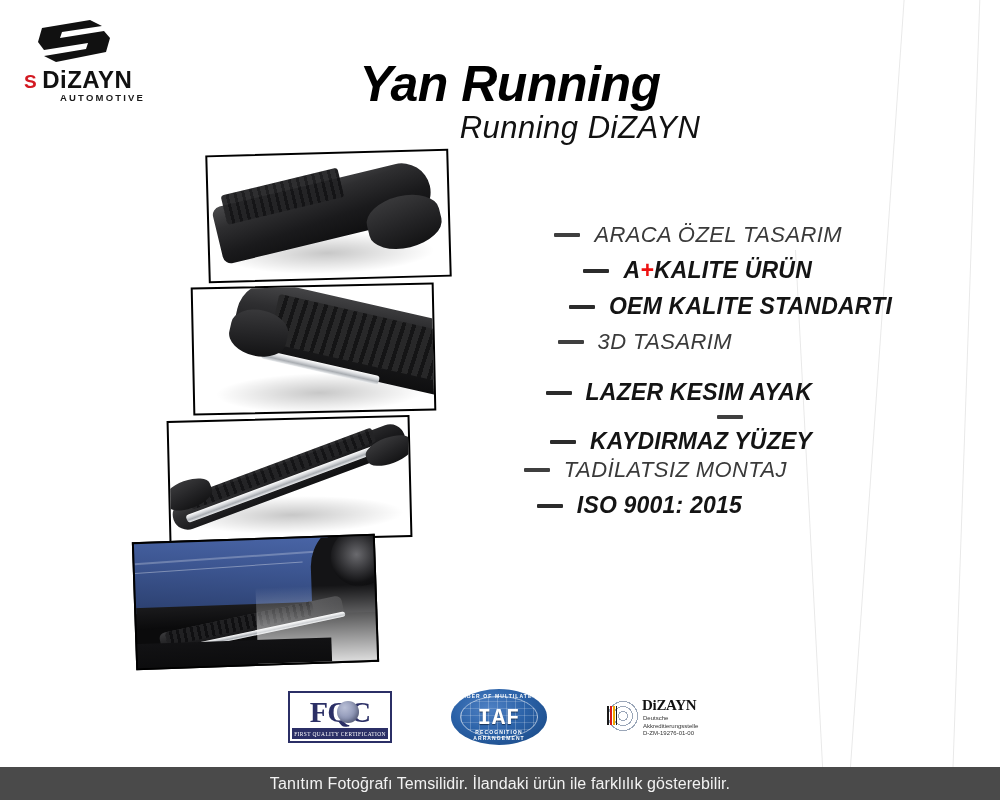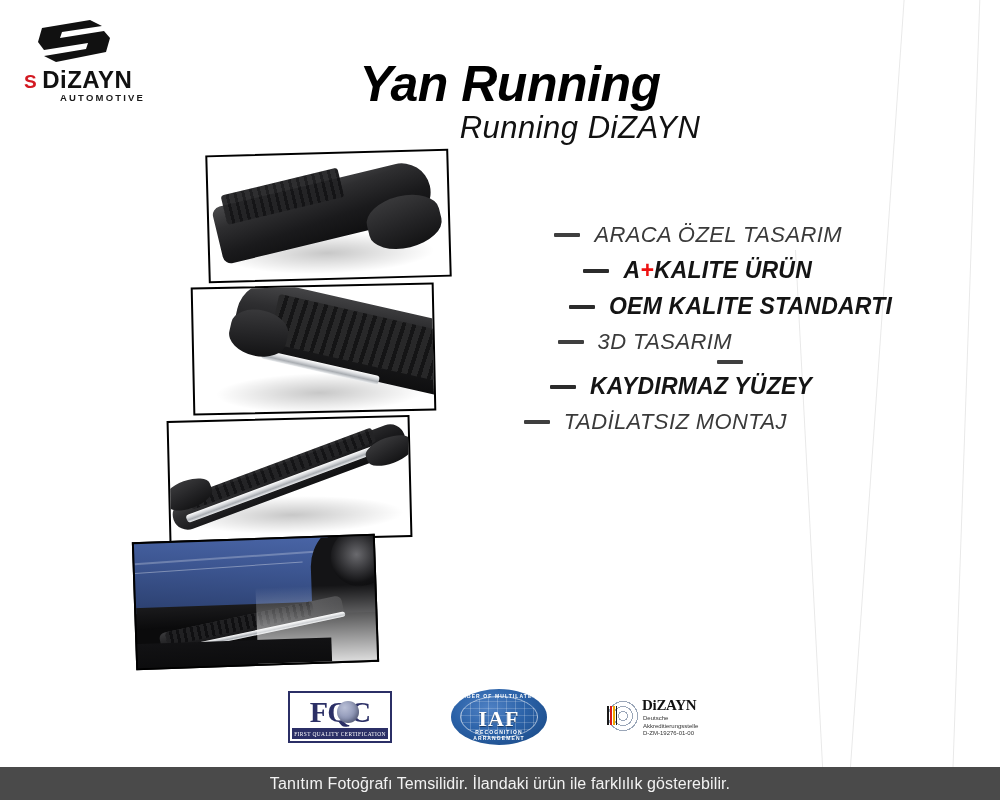--- a/index.html
+++ b/index.html
@@ -118,21 +118,21 @@
   
   .iaf { width:96px; height:56px; border-radius:50%;
          background:radial-gradient(ellipse at 40% 35%,#4f81c4 0%,#2b62a8 45%,#16447e 100%);
          position:relative; overflow:hidden; }
   .iaf-grid { position:absolute; inset:7px 9px; border-radius:50%;
               background:
                 repeating-linear-gradient(90deg,rgba(255,255,255,.22) 0 1px,transparent 1px 9px),
                 repeating-linear-gradient(0deg,rgba(255,255,255,.18) 0 1px,transparent 1px 7px);
               border:1px solid rgba(255,255,255,.55); }
   .iaf-core { position:absolute; left:0; right:0; top:17px; text-align:center;
-              font-family:Liberation Serif, serif; font-size:22px; font-weight:bold; color:#fff;
+              font-family:Liberation Mono, monospace; font-size:22px; font-weight:bold; color:#fff;
               letter-spacing:1px; text-shadow:0 1px 1px rgba(0,0,0,.5); }
   .iaf-top, .iaf-bot { position:absolute; left:0; right:0; text-align:center; color:#fff;
                        font-size:5px; letter-spacing:1.1px; font-weight:bold; }
   .iaf-top { top:4px; } .iaf-bot { bottom:4px; }
 
   
   .dakks { width:112px; height:48px; position:relative; }
   .dk-waves { position:absolute; left:0; top:6px; width:34px; height:34px; border-radius:50%;
               background:
                 radial-gradient(circle at 50% 50%, transparent 0 4px, #9aa6b8 4px 5px, transparent 5px 9px,
@@ -252,40 +252,48 @@
     <div class="feat strong" style="margin:0 0 9px 0; padding-right:88px;">
       <span class="dash"></span>
       <span class="txt"><span>A</span><span class="plus">+</span><span>KALITE ÜRÜN</span></span>
     </div>
 
     <div class="feat strong" style="margin:0 0 9px 0; padding-right:8px;">
       <span class="dash"></span>
       <span class="txt">OEM KALITE STANDARTI</span>
     </div>
 
-    <div class="feat light" style="margin:0 0 5px 0; padding-right:168px;">
+    <div class="feat light" style="margin:0 0 24px 0; padding-right:168px;">
       <span class="dash"></span>
       <span class="txt">3D TASARIM</span>
     </div>
 
+    <div class="feat strong" style="margin:0 0 9px 0; padding-right:88px;">
+      <span class="dash"></span>
+      <span class="txt">LAZER KESIM AYAK</span>
+    </div>
 
     <div class="feat light" style="margin:0 0 9px 0; padding-right:143px;">
       <span class="dash"></span>
     </div>
 
-    <div class="feat strong" style="margin:0 0 9px 0; padding-right:88px;text-align:right;">
+    <div class="feat strong" style="margin:0 0 2px 0; padding-right:88px;text-align:right;">
       <span class="dash"></span>
       <span class="txt">KAYDIRMAZ YÜZEY</span>
     </div>
 
     <div class="feat light" style="margin:0 0 9px 0; padding-right:113px;">
       <span class="dash"></span>
       <span class="txt">TADİLATSIZ MONTAJ</span>
     </div>
 
+    <div class="feat strong" style="margin:0 0 0 0; padding-right:158px;">
+      <span class="dash"></span>
+      <span class="txt">ISO 9001: 2015</span>
+    </div>
 
   </div>
 
   <div id="certs">
 
     <div class="cert fqc">
       <div class="fqc-txt">FQC</div>
       <div class="fqc-globe"></div>
       <div class="fqc-band">FIRST QUALITY CERTIFICATION</div>
     </div>

